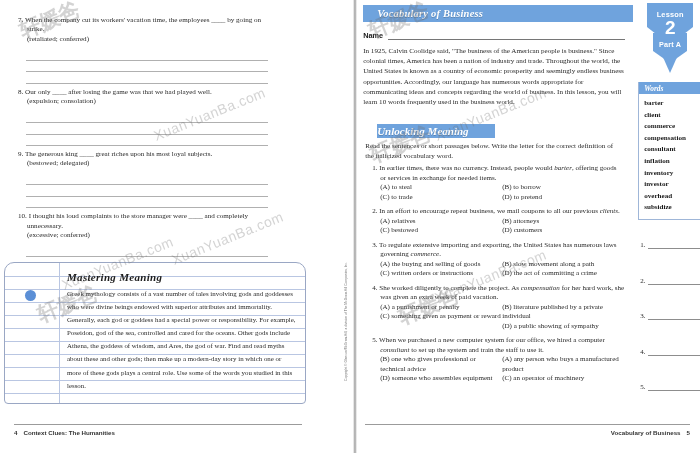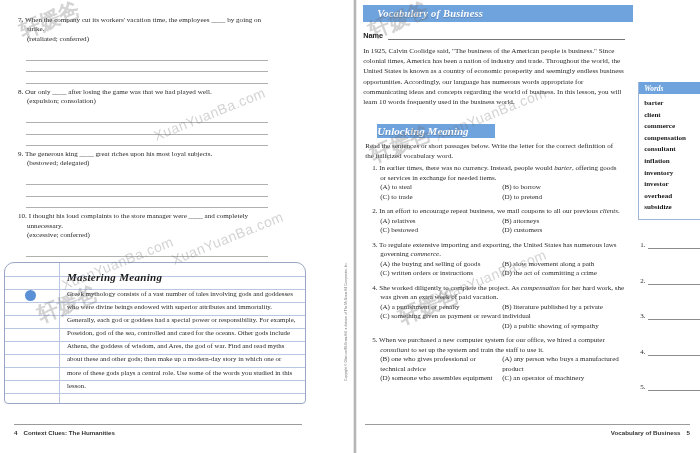--- a/index.html
+++ b/index.html
@@ -290,20 +290,30 @@
     <div class="wm wmurl wu2">XuanYuanBa.com</div>
     <div class="wm wmurl wu5">XuanYuanBa.com</div>
   </div>
 
   <div class="page page-right">
 
     <div class="banner">
       <div class="banner-title">Vocabulary of Business</div>
     </div>
 
+    <div class="badge">
+      <svg width="54" height="74" viewBox="0 0 54 74">
+        <polygon points="4,0 50,0 50,24 27,42 4,24" fill="#6fa3dd"></polygon>
+        <polygon points="10,30 44,30 44,48 27,60 10,48" fill="#6fa3dd"></polygon>
+        <polygon points="19,52 35,52 27,70" fill="#6fa3dd"></polygon>
+      </svg>
+      <div class="badge-label badge-lesson">Lesson</div>
+      <div class="badge-label badge-num">2</div>
+      <div class="badge-label badge-part">Part A</div>
+    </div>
 
     <div class="name-row">
       <span class="name-label">Name</span>
       <span class="name-rule"></span>
     </div>
 
     <div class="intro">In 1925, Calvin Coolidge said, "The business of the American people is business." Since colonial times, America has been a nation of industry and trade. Throughout the world, the United States is known as a country of economic prosperity and seemingly endless business opportunities. Accordingly, our language has numerous words appropriate for communicating ideas and concepts regarding the world of business. In this lesson, you will learn 10 words frequently used in the business world.</div>
 
     <div class="unlock-banner">
       <div class="unlock-title">Unlocking Meaning</div>

